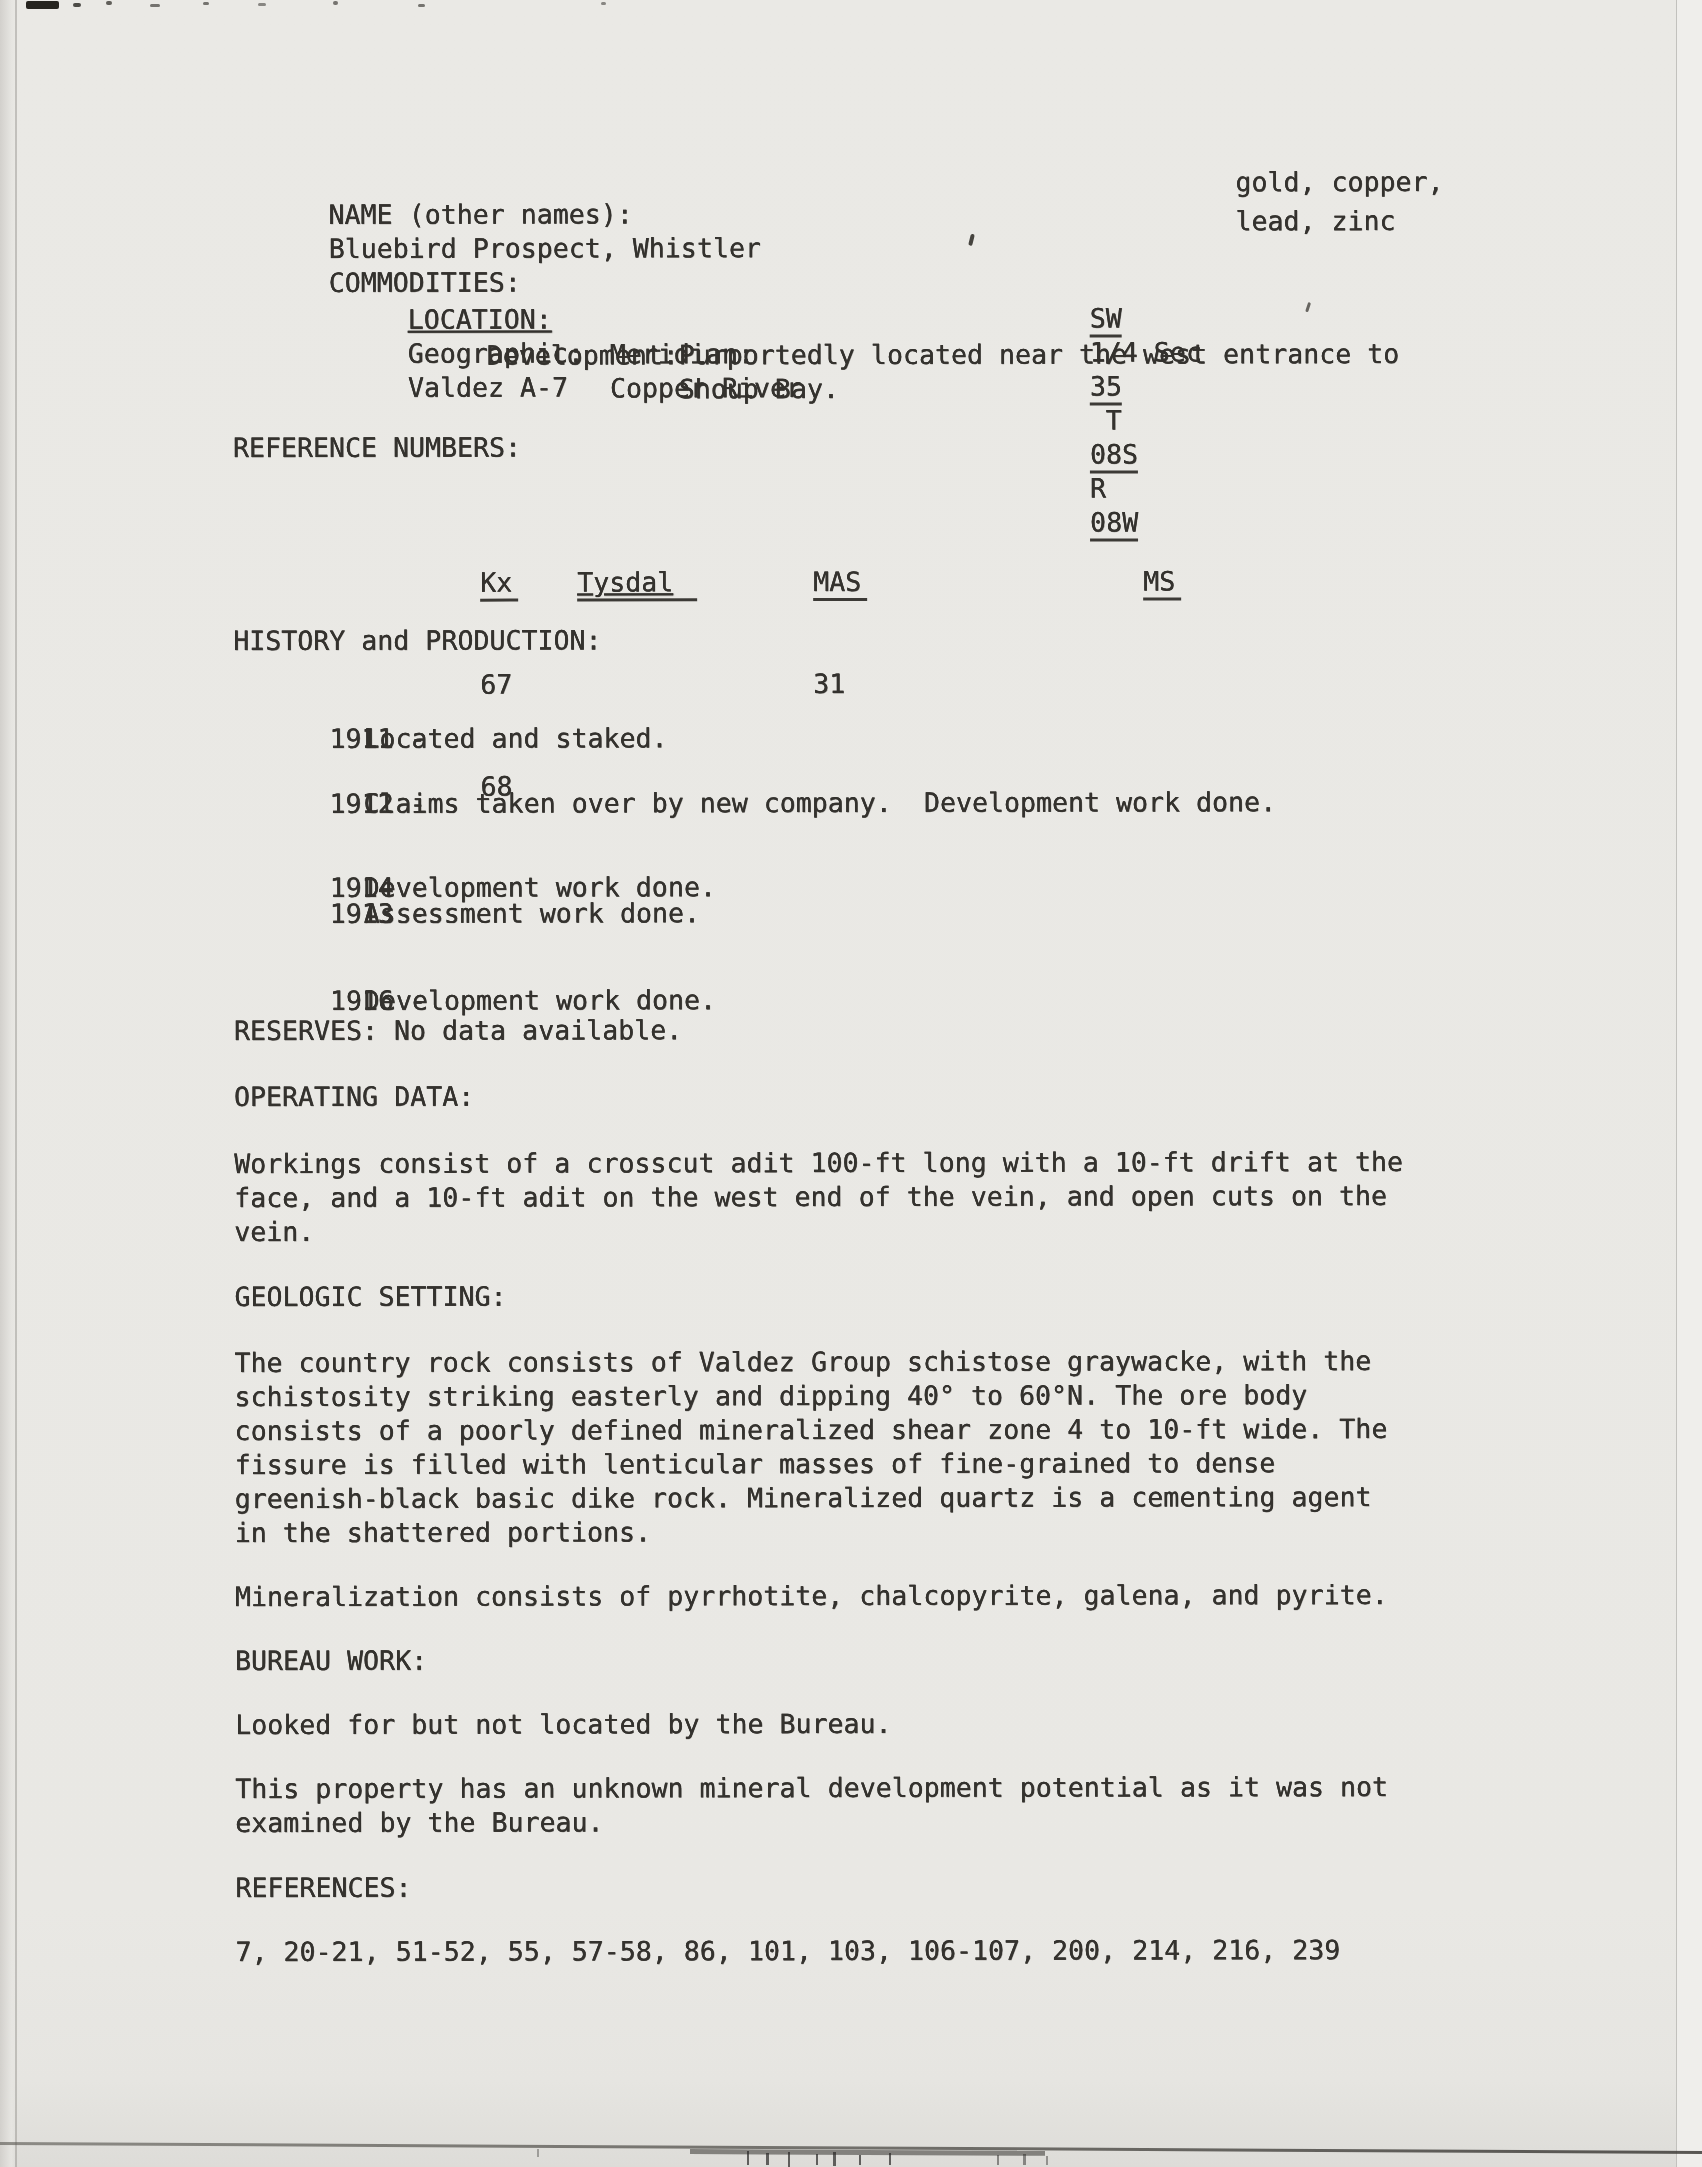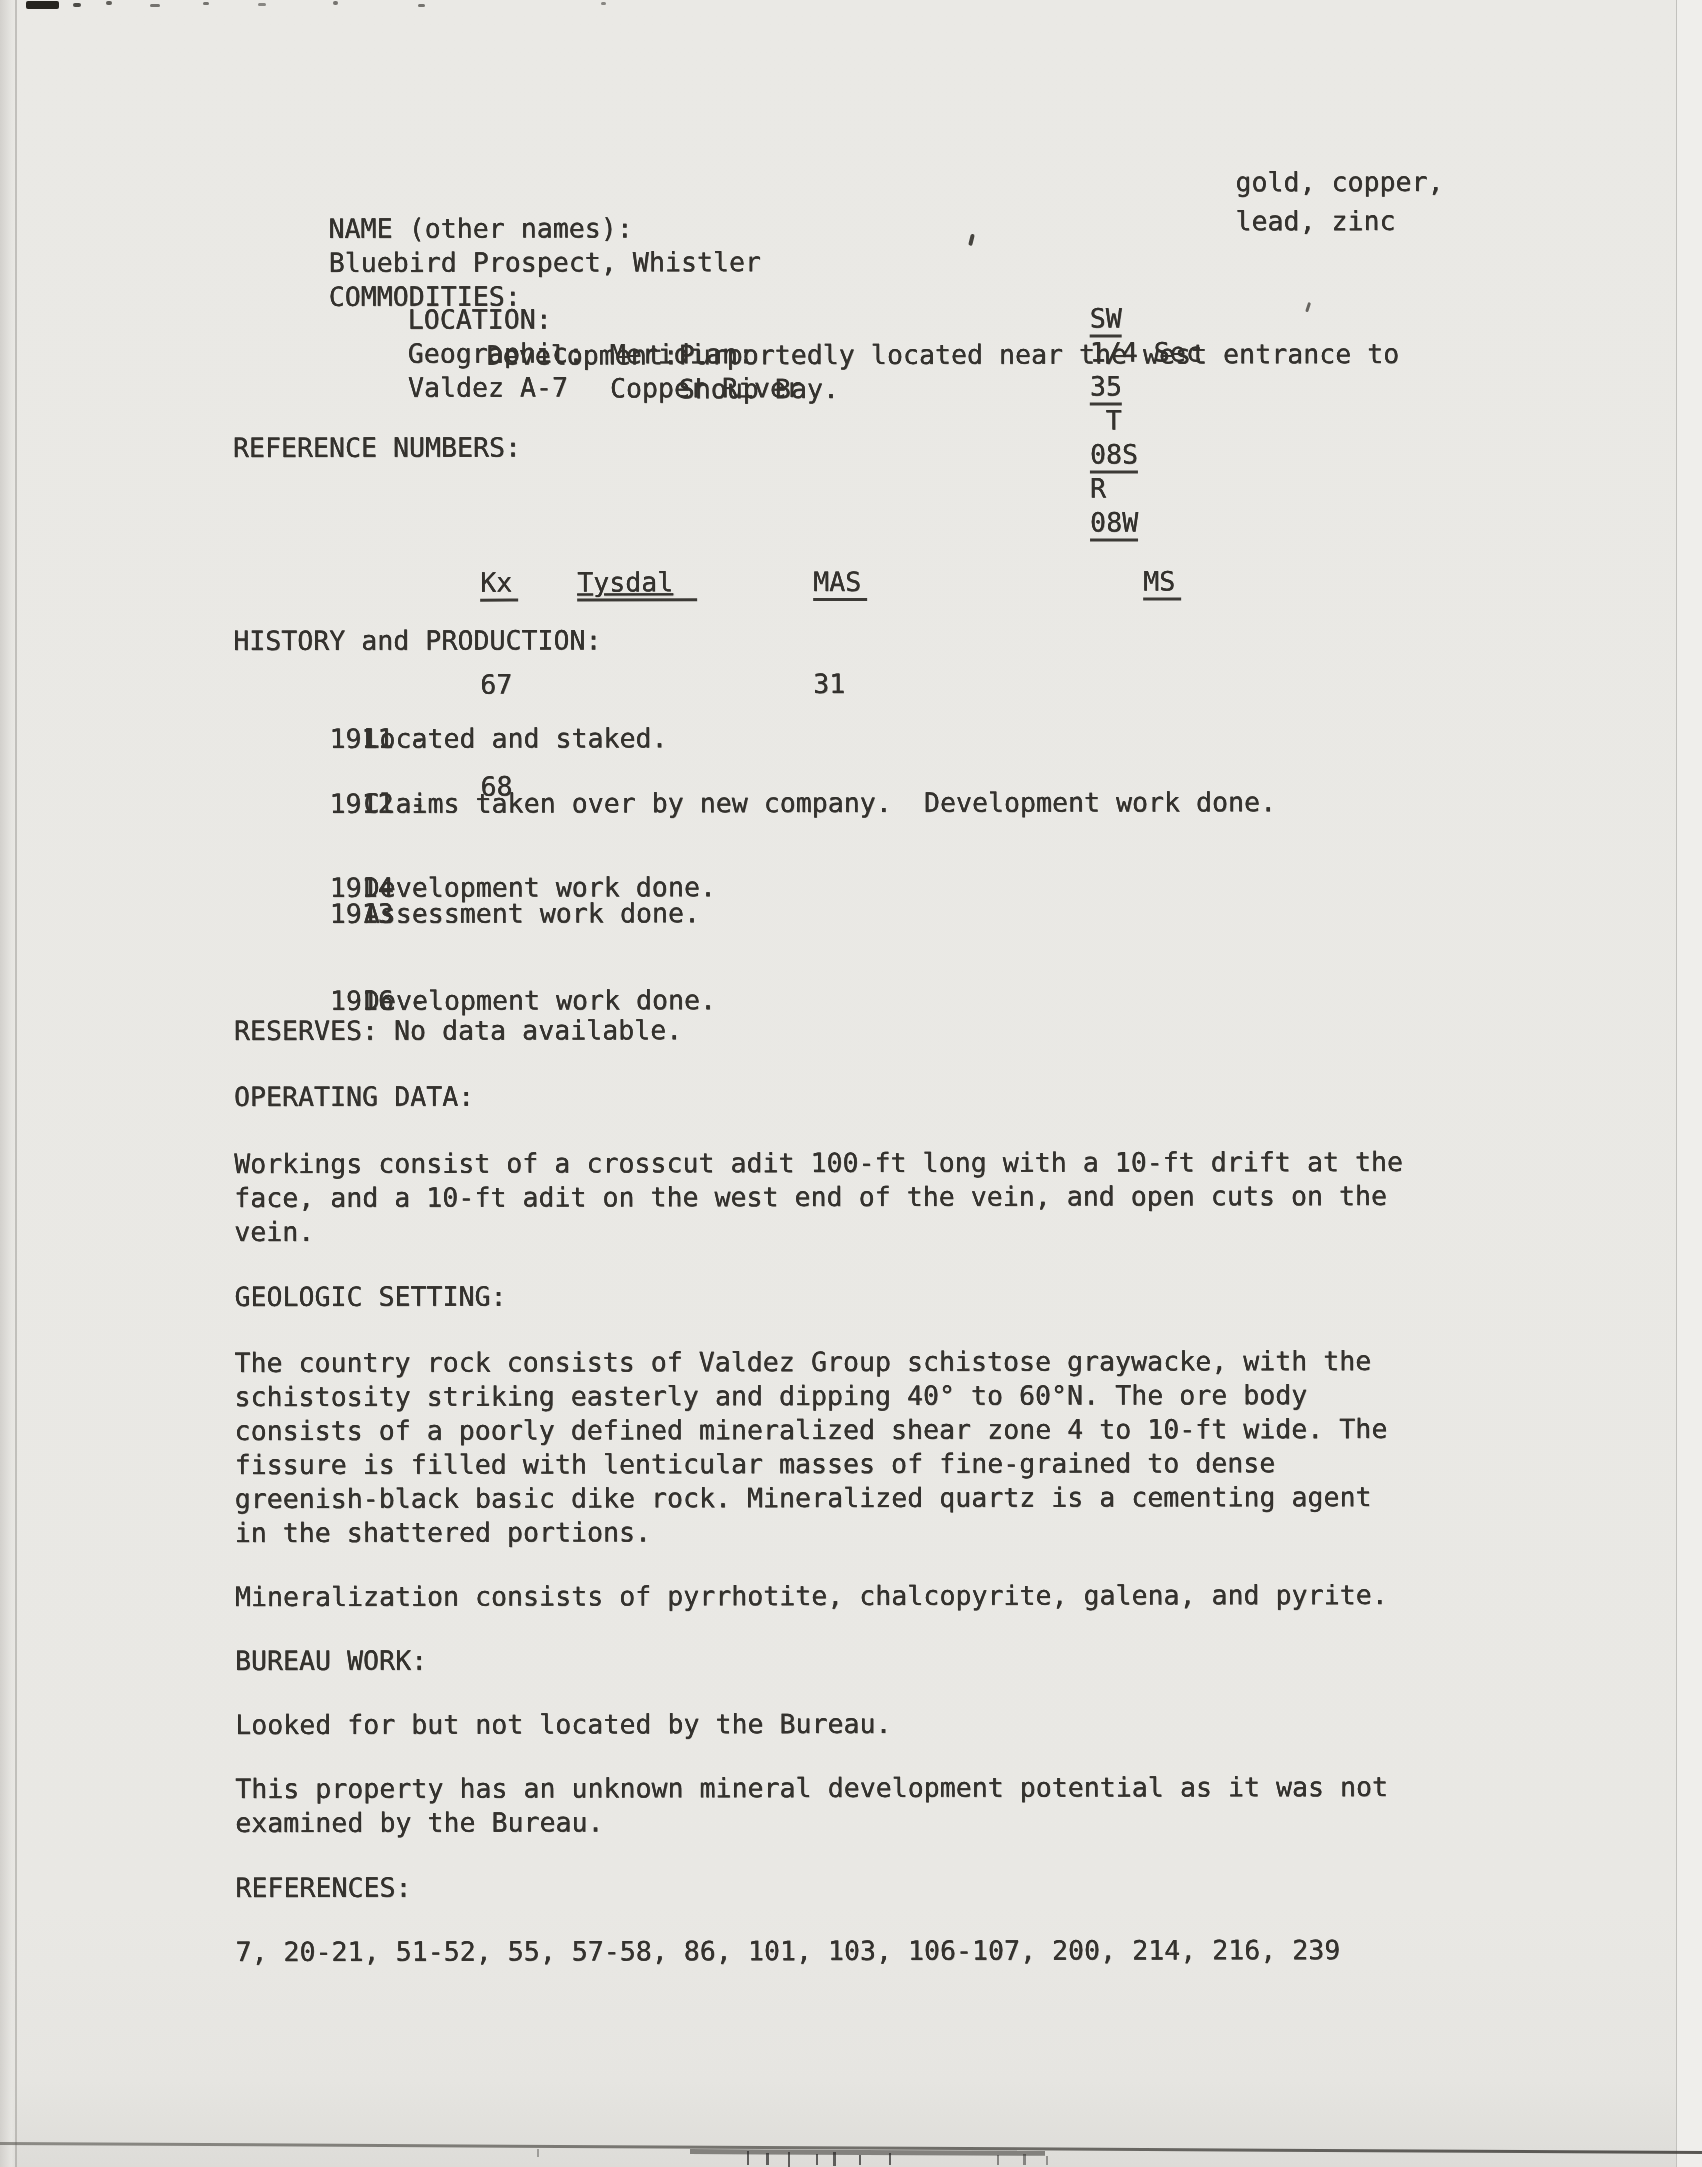--- a/index.html
+++ b/index.html
@@ -17,21 +17,21 @@
   .page *{box-sizing:border-box;}
   .txt{
     position:absolute;white-space:pre;
     text-shadow:0 0 0.6px currentColor, 0.4px 0.4px 0.6px rgba(52,50,46,0.55);
   }
   .para{white-space:pre-line;}
   .u{border-bottom:3px solid #3c3a36;padding-bottom:1px;}
   .u-ext{padding-right:23.6px;text-decoration:underline;}
   .u-sm{padding-right:5.9px;}
   .lbl{margin-right:15.8px;}
-  .lbl2{margin-right:18px;}
+  .lbl2{margin-right:18px;text-decoration:underline;}
   .col{position:absolute;}
   .col div{min-height:34px;}
   
   .edge-left{position:absolute;left:0;top:0;width:15.8px;height:100%;
     background:linear-gradient(90deg,#d2d0cc,#e6e5e1 70%,rgba(230,229,225,0));}
   .edge-left-line{position:absolute;left:14.8px;top:0;width:2px;height:100%;background:rgba(120,118,112,0.35);}
   .edge-right{position:absolute;left:1676px;top:0;width:26.6px;height:100%;
     background:#efeeeb;border-left:1px solid rgba(140,138,132,0.45);}
   .bottom-line{position:absolute;left:0;top:2142px;width:1702px;height:3px;
     background:linear-gradient(90deg,rgba(95,93,87,0.65),rgba(62,60,56,0.85));
@@ -43,21 +43,21 @@
   .mark{position:absolute;width:3.9px;height:11.8px;background:#46443f;border-radius:2px;transform:rotate(14deg);}
   .mark2{position:absolute;width:3px;height:9.9px;background:rgba(70,68,62,0.8);border-radius:2px;transform:rotate(18deg);}
   .content{position:absolute;left:0;top:0;width:100%;height:100%;transform:rotate(-0.1deg);}
 </style>
 </head>
 <body>
 
 <div class="page">
   <div class="content">
 
-    <div class="txt" style="left:234px;top:177px">
+    <div class="txt" style="left:234px;top:163px">
       <span class="lbl">NAME (other names):</span>
       <span class="lbl">Bluebird Prospect, Whistler</span>
       <span>COMMODITIES:</span>
     </div>
     <div class="txt para" style="left:1237px;top:163px;line-height:39px">gold, copper,
 lead, zinc</div>
 
     <div class="txt" style="left:313px;top:268px">
       <span class="lbl2">LOCATION:</span>
       <span class="lbl">Geographic:</span>

